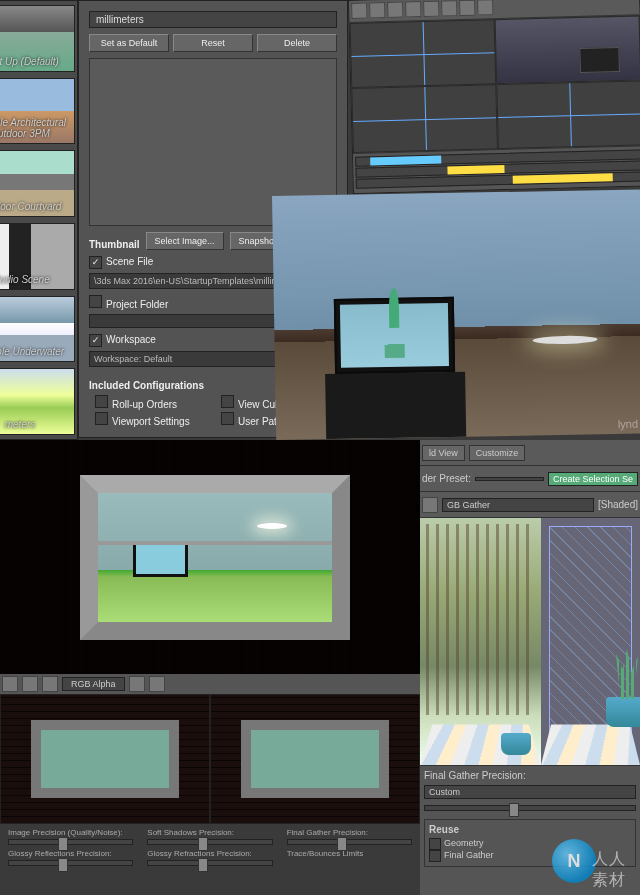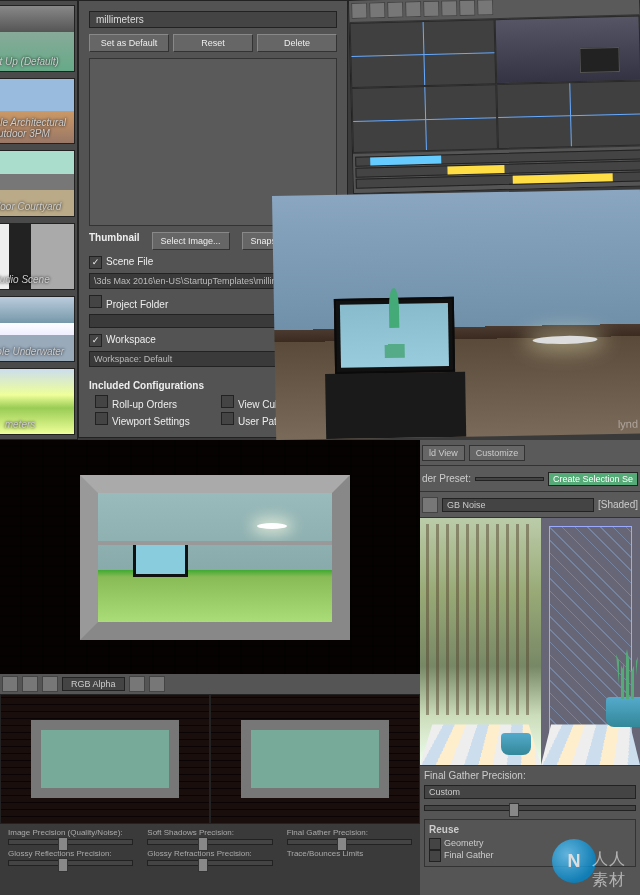--- a/index.html
+++ b/index.html
@@ -119,21 +119,21 @@
 
 <div class="panel template-panel">
   <div class="header-input">millimeters</div>
   <div class="btn-row">
     <div class="btn">Set as Default</div>
     <div class="btn">Reset</div>
     <div class="btn">Delete</div>
   </div>
   <div class="big-empty"></div>
   <div class="sect">
-    <div style="display:flex;gap:12px;align-items:flex-start">
+    <div style="display:flex;gap:6px;align-items:flex-end">
       <span class="sect-label">Thumbnail</span>
       <div class="btn" style="flex:0 0 auto;padding:3px 8px">Select Image...</div>
       <div class="btn" style="flex:0 0 auto;padding:3px 8px">Snapshot 3ds Max</div>
     </div>
   </div>
   <div class="sect">
     <span class="chk">Scene File</span>
     <div class="path-input">\3ds Max 2016\en-US\StartupTemplates\millimeters.tm</div>
   </div>
   <div class="sect">
@@ -270,21 +270,21 @@
     <span class="rs-tab">ld View</span>
     <span class="rs-tab">Customize</span>
   </div>
   <div class="rs-top">
     <span>der Preset:</span>
     <div class="rs-dd"></div>
     <div class="rs-dd" style="background:#5a7;color:#fff;flex:0 0 auto">Create Selection Se</div>
   </div>
   <div class="rs-top">
     <div class="vp-icon"></div>
-    <div class="rs-dd">GB Noise</div>
+    <div class="rs-dd">GB Gather</div>
     <span style="margin-left:auto">[Shaded]</span>
   </div>
   <div class="rs-mid">
     <div class="rs-photo">
       <div class="rs-stripes"></div>
       <div class="rs-pot2">
           <div class="pot sm"></div>
         </div>
     </div>
     <div class="rs-wire">

